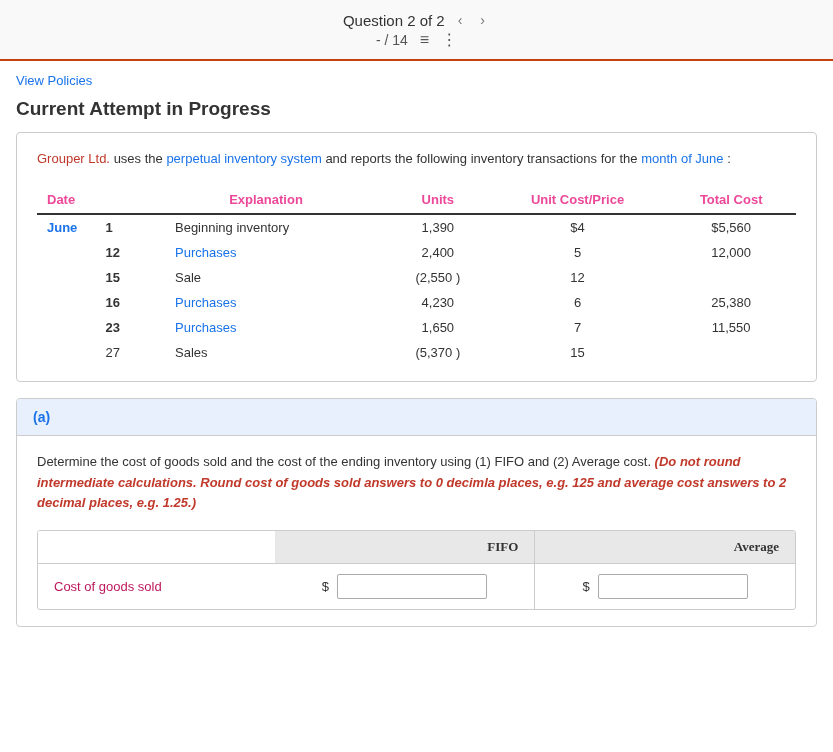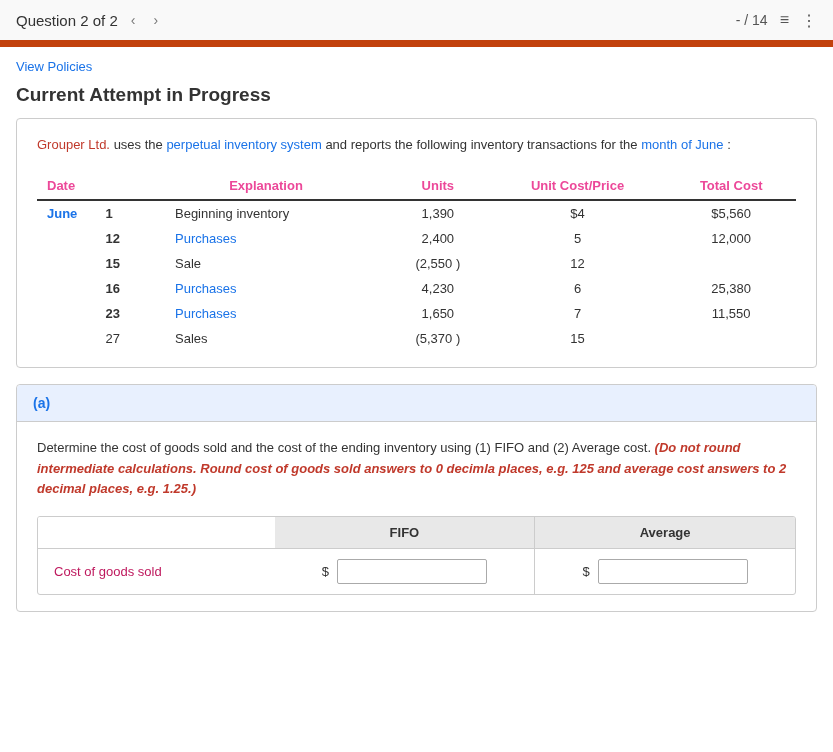--- a/index.html
+++ b/index.html
@@ -10,22 +10,23 @@
       color: #333;
       width: 833px;
     }
 
     
     .header {
       display: flex;
       align-items: center;
       justify-content: space-between;
       padding: 10px 16px;
-      border-bottom: 7px solid #c2410c;
+      border-bottom: 2px solid #c2410c;
       background: #f9f9f9;
+      flex-direction: column;
     }
     .header-left {
       display: flex;
       align-items: center;
       gap: 8px;
     }
     .question-title {
       font-size: 15px;
       color: #333;
     }
@@ -147,24 +148,25 @@
       overflow: hidden;
     }
     .answer-table {
       width: 100%;
       border-collapse: collapse;
       font-size: 13px;
     }
     .answer-table thead tr th {
       background: #e8e8e8;
       padding: 8px 16px;
-      text-align: center;
+      text-align: right;
       font-weight: bold;
       color: #333;
       border-bottom: 1px solid #ccc;
+      font-family: Liberation Serif, serif;
     }
     .answer-table thead tr th.empty-col {
       background: #fff;
       border-bottom: 1px solid #ccc;
     }
     .answer-table tbody tr td {
       padding: 10px 16px;
       vertical-align: middle;
       border-bottom: 1px solid #eee;
     }

